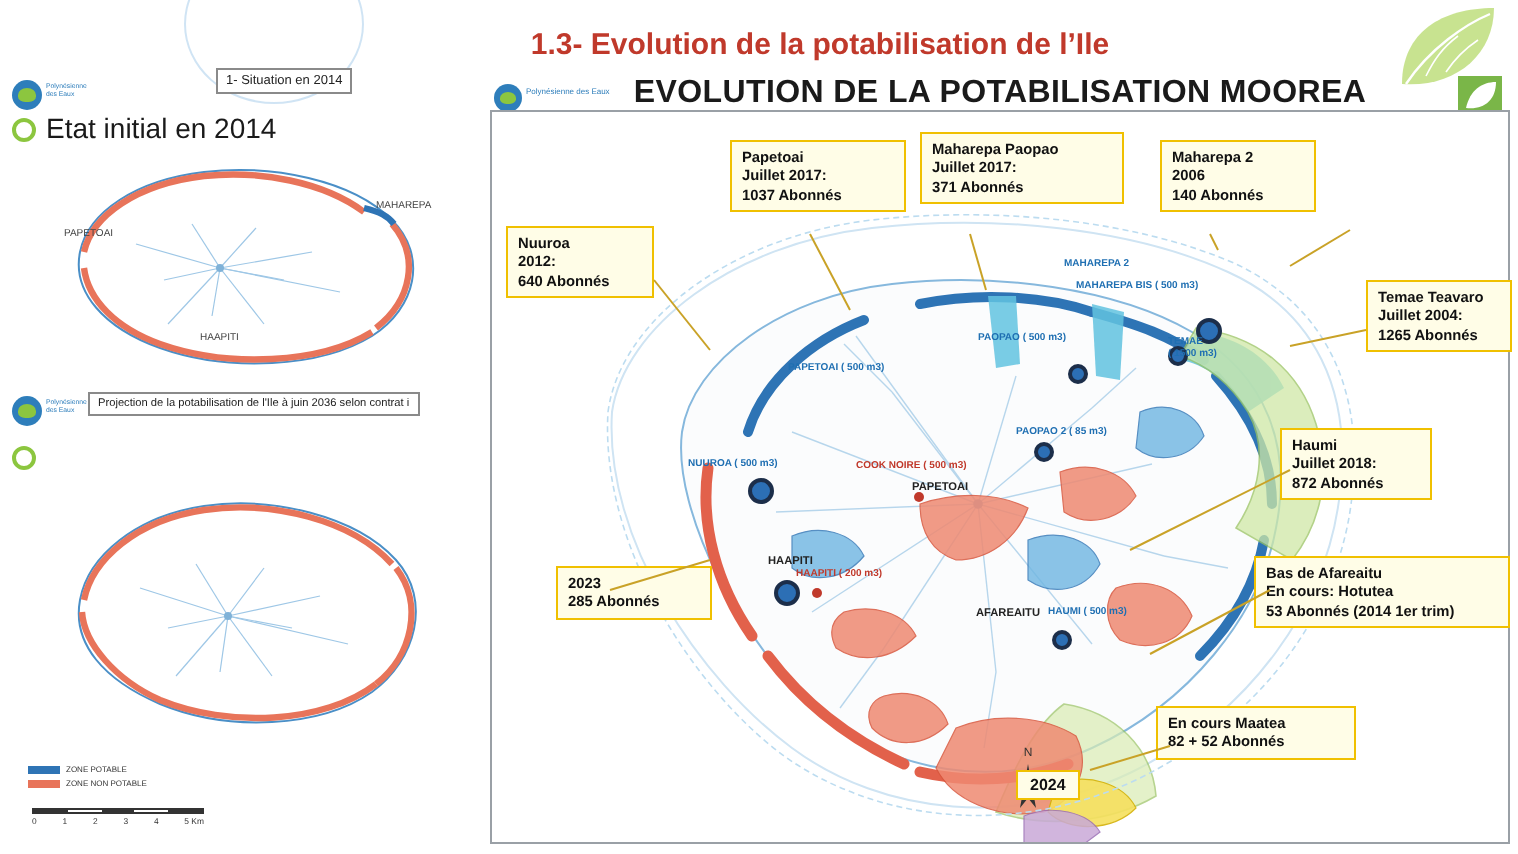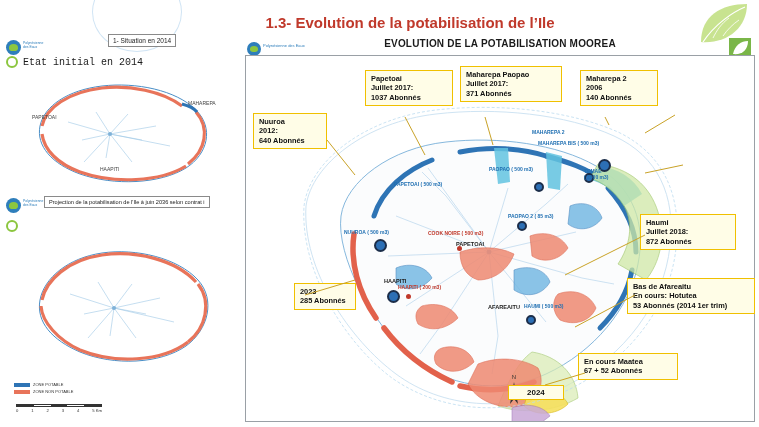--- a/index.html
+++ b/index.html
@@ -85,25 +85,24 @@
     position: absolute;
     border: 1px solid #8a8a8a;
     background: #ffffff;
     font-size: 6.5px;
     color: #222;
     padding: 2px 4px;
     white-space: nowrap;
   }
   .bullet-head {
     position: absolute;
-    font-size: 10px;
+    font-size: 14px;
     color: #1a1a1a;
     font-weight: normal;
     white-space: nowrap;
-    font-family: Liberation Mono, monospace;
   }
   .bullet-head .ring {
     display: inline-block;
     width: 8px; height: 8px;
     border: 2px solid #8cc63f;
     border-radius: 50%;
     margin-right: 5px;
     vertical-align: middle;
   }
 
@@ -136,21 +135,21 @@
     width: 510px; height: 367px;
     border: 1px solid #9aa0a6;
     background: #ffffff;
     box-sizing: border-box;
   }
   .main-header {
     position: absolute;
     left: 245px; top: 38px;
     width: 510px;
     text-align: center;
-    font-size: 10px;
+    font-size: 16px;
     font-weight: bold;
     color: #1a1a1a;
     letter-spacing: .2px;
   }
   .pdc-logo {
     position: absolute;
     left: 247px; top: 40px;
     width: 60px; height: 18px;
   }
   .pdc-logo .dot {
@@ -232,21 +231,21 @@
     text-align: center;
   }
 
   .year-badge {
     position: absolute;
     border: 1px solid #f0c000;
     background: #fffde7;
     font-size: 8px;
     font-weight: bold;
     color: #111;
-    padding: 2px 18px;
+    padding: 2px 6px;
   }
 </style>
 </head>
 <body>
 
 <div class="slide">
 
   <div class="deco-circle"></div>
   <svg class="leaf-logo" viewBox="0 0 58 46">
     <path d="M6 40 C6 14 26 2 52 2 C52 26 32 42 6 40 Z" fill="#b5d96b" opacity="0.75"></path>
@@ -483,29 +482,32 @@
 640 Abonnés</div>
   <div class="callout" style="left:365px; top:70px; width:88px;">Papetoai
 Juillet 2017:
 1037 Abonnés</div>
   <div class="callout" style="left:460px; top:66px; width:102px;">Maharepa Paopao
 Juillet 2017:
 371 Abonnés</div>
   <div class="callout" style="left:580px; top:70px; width:78px;">Maharepa 2
 2006
 140 Abonnés</div>
-  <div class="callout" style="left:640px; top:214px; width:96px;">Haumi
+  <div class="callout" style="left:683px; top:140px; width:73px;">Temae Teavaro
+Juillet 2004:
+1265 Abonnés</div>
+  <div class="callout" style="left:640px; top:214px; width:76px;">Haumi
 Juillet 2018:
 872 Abonnés</div>
   <div class="callout" style="left:627px; top:278px; width:128px;">Bas de Afareaitu
 En cours: Hotutea
 53 Abonnés (2014 1er trim)</div>
   <div class="callout" style="left:578px; top:353px; width:100px;">En cours Maatea
-67 + 52 Abonnés</div>
-  <div class="callout" style="left:294px; top:283px; width:62px;">2023
+82 + 52 Abonnés</div>
+  <div class="callout" style="left:278px; top:283px; width:78px;">2023
 285 Abonnés</div>
 
   <div class="year-badge" style="left:508px; top:385px;">2024</div>
 
   <svg style="position:absolute; left:245px; top:55px; width:510px; height:367px; pointer-events:none;">
     <g stroke="#c9a227" stroke-width="1" fill="none">
       <path d="M82 85 L110 120"></path>
       <path d="M160 62 L180 100"></path>
       <path d="M240 62 L248 90"></path>
       <path d="M360 62 L364 70"></path>

